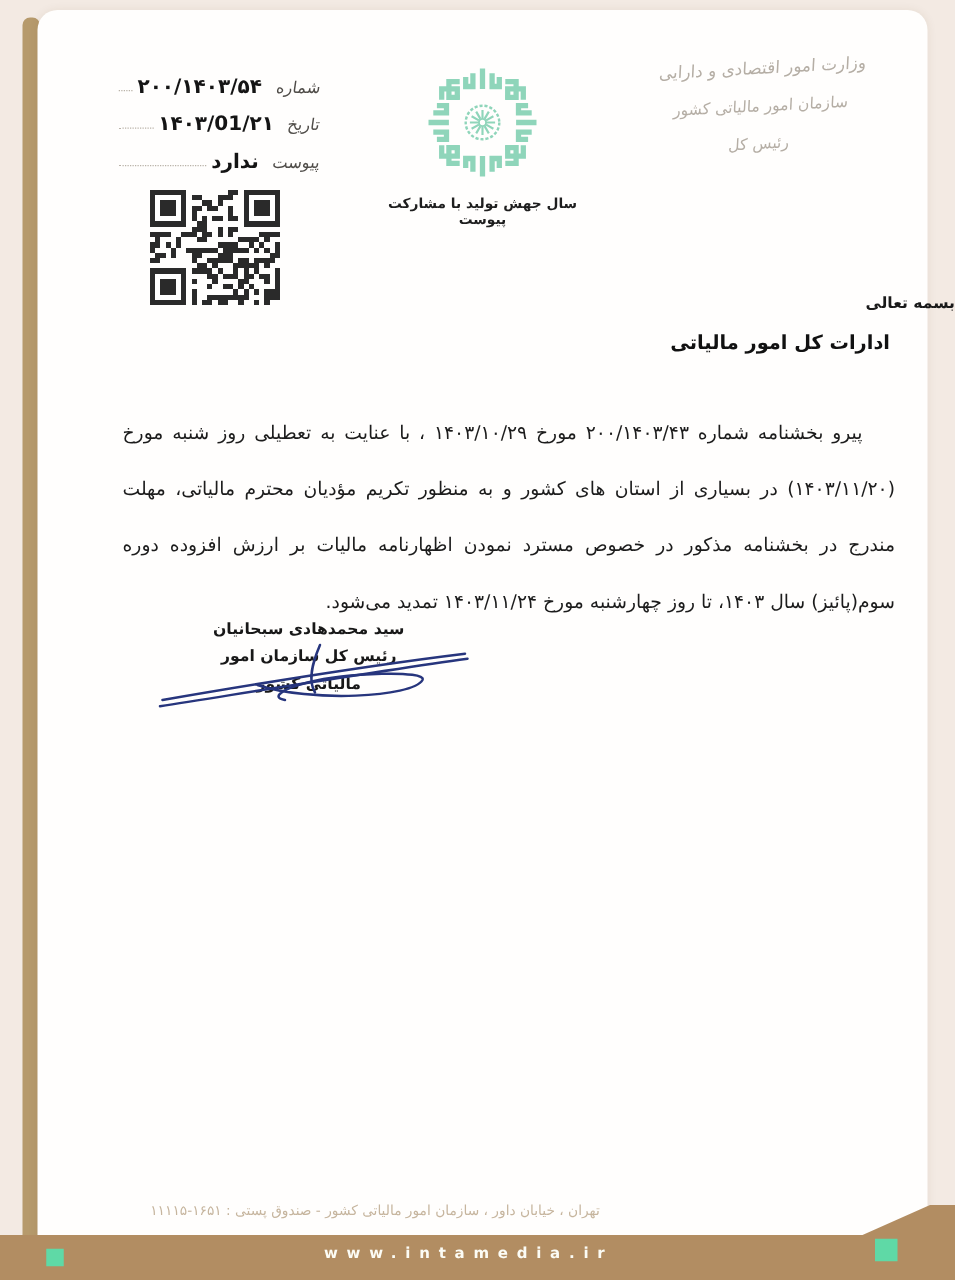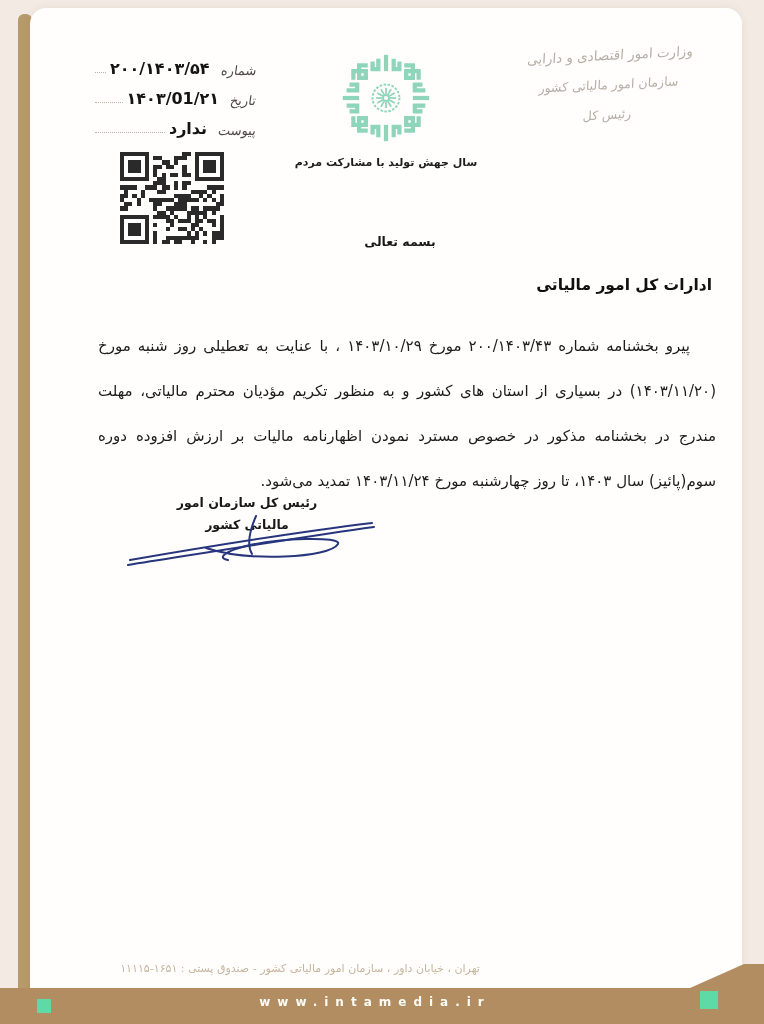--- a/index.html
+++ b/index.html
@@ -29,22 +29,22 @@
 
   
   #logo{left:338px;top:50px;width:96px;height:96px;z-index:3;}
   #slogan{left:290px;top:156px;width:192px;text-align:center;font-size:11px;font-weight:bold;color:#1e1e1e;direction:rtl;z-index:3;}
 
   
   #qr{left:120px;top:152px;width:104px;height:92px;z-index:3;}
   #qr svg{width:100%;height:100%;}
 
   
-  #besmellah{left:36px;right:0;top:234px;text-align:center;font-size:12.5px;font-weight:bold;color:#1a1a1a;direction:rtl;z-index:3;}
-  #recipient{right:52px;top:276px;font-size:15.5px;font-weight:bold;color:#111;direction:rtl;z-index:3;}
+  #besmellah{left:36px;right:0;top:234px;text-align:right;font-size:12.5px;font-weight:bold;color:#1a1a1a;direction:rtl;z-index:3;}
+  #recipient{right:52px;top:265px;font-size:15.5px;font-weight:bold;color:#111;direction:rtl;z-index:3;}
   #body-text{left:98px;right:48px;top:324px;direction:rtl;text-align:justify;text-indent:26px;font-size:15px;line-height:45px;color:#1c1c1c;z-index:3;}
 
   
   #sig-block{left:158px;top:492px;width:178px;text-align:center;direction:rtl;font-weight:bold;color:#181818;z-index:3;}
   #sig-block .sig-name{font-size:12.5px;line-height:22px;}
   #sig-block .sig-title{font-size:12.5px;line-height:22px;}
   #sig-ink{left:126px;top:508px;width:252px;height:64px;z-index:4;}
 
   
   #address{left:0;width:600px;top:962px;text-align:center;font-size:11px;color:#c6b59e;direction:rtl;z-index:3;letter-spacing:.5px;}
@@ -117,21 +117,21 @@
         <line x1="50" y1="39.5" x2="50" y2="46.5" transform="rotate(180 50 50)"></line>
         <line x1="50" y1="39.5" x2="50" y2="46.5" transform="rotate(210 50 50)"></line>
         <line x1="50" y1="39.5" x2="50" y2="46.5" transform="rotate(240 50 50)"></line>
         <line x1="50" y1="39.5" x2="50" y2="46.5" transform="rotate(270 50 50)"></line>
         <line x1="50" y1="39.5" x2="50" y2="46.5" transform="rotate(300 50 50)"></line>
         <line x1="50" y1="39.5" x2="50" y2="46.5" transform="rotate(330 50 50)"></line>
       </g>
     <circle cx="50" cy="50" r="3" fill="none" stroke="#8fd5ba" stroke-width="1.6"></circle>
   </svg>
 </div>
-<div class="abs" id="slogan">سال جهش تولید با مشارکت مردم</div>
+<div class="abs" id="slogan">سال جهش تولید با مشارکت پیوست</div>
 
 <div class="abs" id="qr">
   <svg id="qr-svg" viewBox="0 0 25 22" preserveAspectRatio="none" shape-rendering="crispEdges">
       <rect x="15" y="0" width="1" height="1" fill="#2a2a2a"></rect>
       <rect x="16" y="0" width="1" height="1" fill="#2a2a2a"></rect>
       <rect x="8" y="1" width="1" height="1" fill="#2a2a2a"></rect>
       <rect x="9" y="1" width="1" height="1" fill="#2a2a2a"></rect>
       <rect x="13" y="1" width="1" height="1" fill="#2a2a2a"></rect>
       <rect x="14" y="1" width="1" height="1" fill="#2a2a2a"></rect>
       <rect x="15" y="1" width="1" height="1" fill="#2a2a2a"></rect>
@@ -311,20 +311,21 @@
       <rect x="1" y="16" width="5" height="5" fill="#fff"></rect>
       <rect x="2" y="17" width="3" height="3" fill="#2a2a2a"></rect>
     </svg>
 </div>
 
 <div class="abs" id="besmellah">بسمه تعالی</div>
 <div class="abs" id="recipient">ادارات کل امور مالیاتی</div>
 <div class="abs" id="body-text">پیرو بخشنامه شماره ۲۰۰/۱۴۰۳/۴۳ مورخ ۱۴۰۳/۱۰/۲۹ ، با عنایت به تعطیلی روز شنبه مورخ (۱۴۰۳/۱۱/۲۰) در بسیاری از استان های کشور و به منظور تکریم مؤدیان محترم مالیاتی، مهلت مندرج در بخشنامه مذکور در خصوص مسترد نمودن اظهارنامه مالیات بر ارزش افزوده دوره سوم(پائیز) سال ۱۴۰۳، تا روز چهارشنبه مورخ ۱۴۰۳/۱۱/۲۴ تمدید می‌شود.</div>
 
 <div class="abs" id="sig-block">
+  <div class="sig-name">سید محمدهادی سبحانیان</div>
   <div class="sig-title">رئیس کل سازمان امور مالیاتی کشور</div>
 </div>
 <div class="abs" id="sig-ink">
   <svg viewBox="0 0 252 64" width="252" height="64">
     <g fill="none" stroke="#27357d" stroke-width="2" stroke-linecap="round">
       <path d="M4 52 C 62 42, 172 24, 246 15"></path>
       <path d="M2 57 C 72 46, 182 28, 248 19"></path>
       <path d="M80 40 C 122 54, 204 50, 212 36 C 216 28, 152 30, 120 38 C 100 43, 90 50, 102 52"></path>
       <path d="M130 8 C 124 22, 120 36, 126 46"></path>
     </g>

